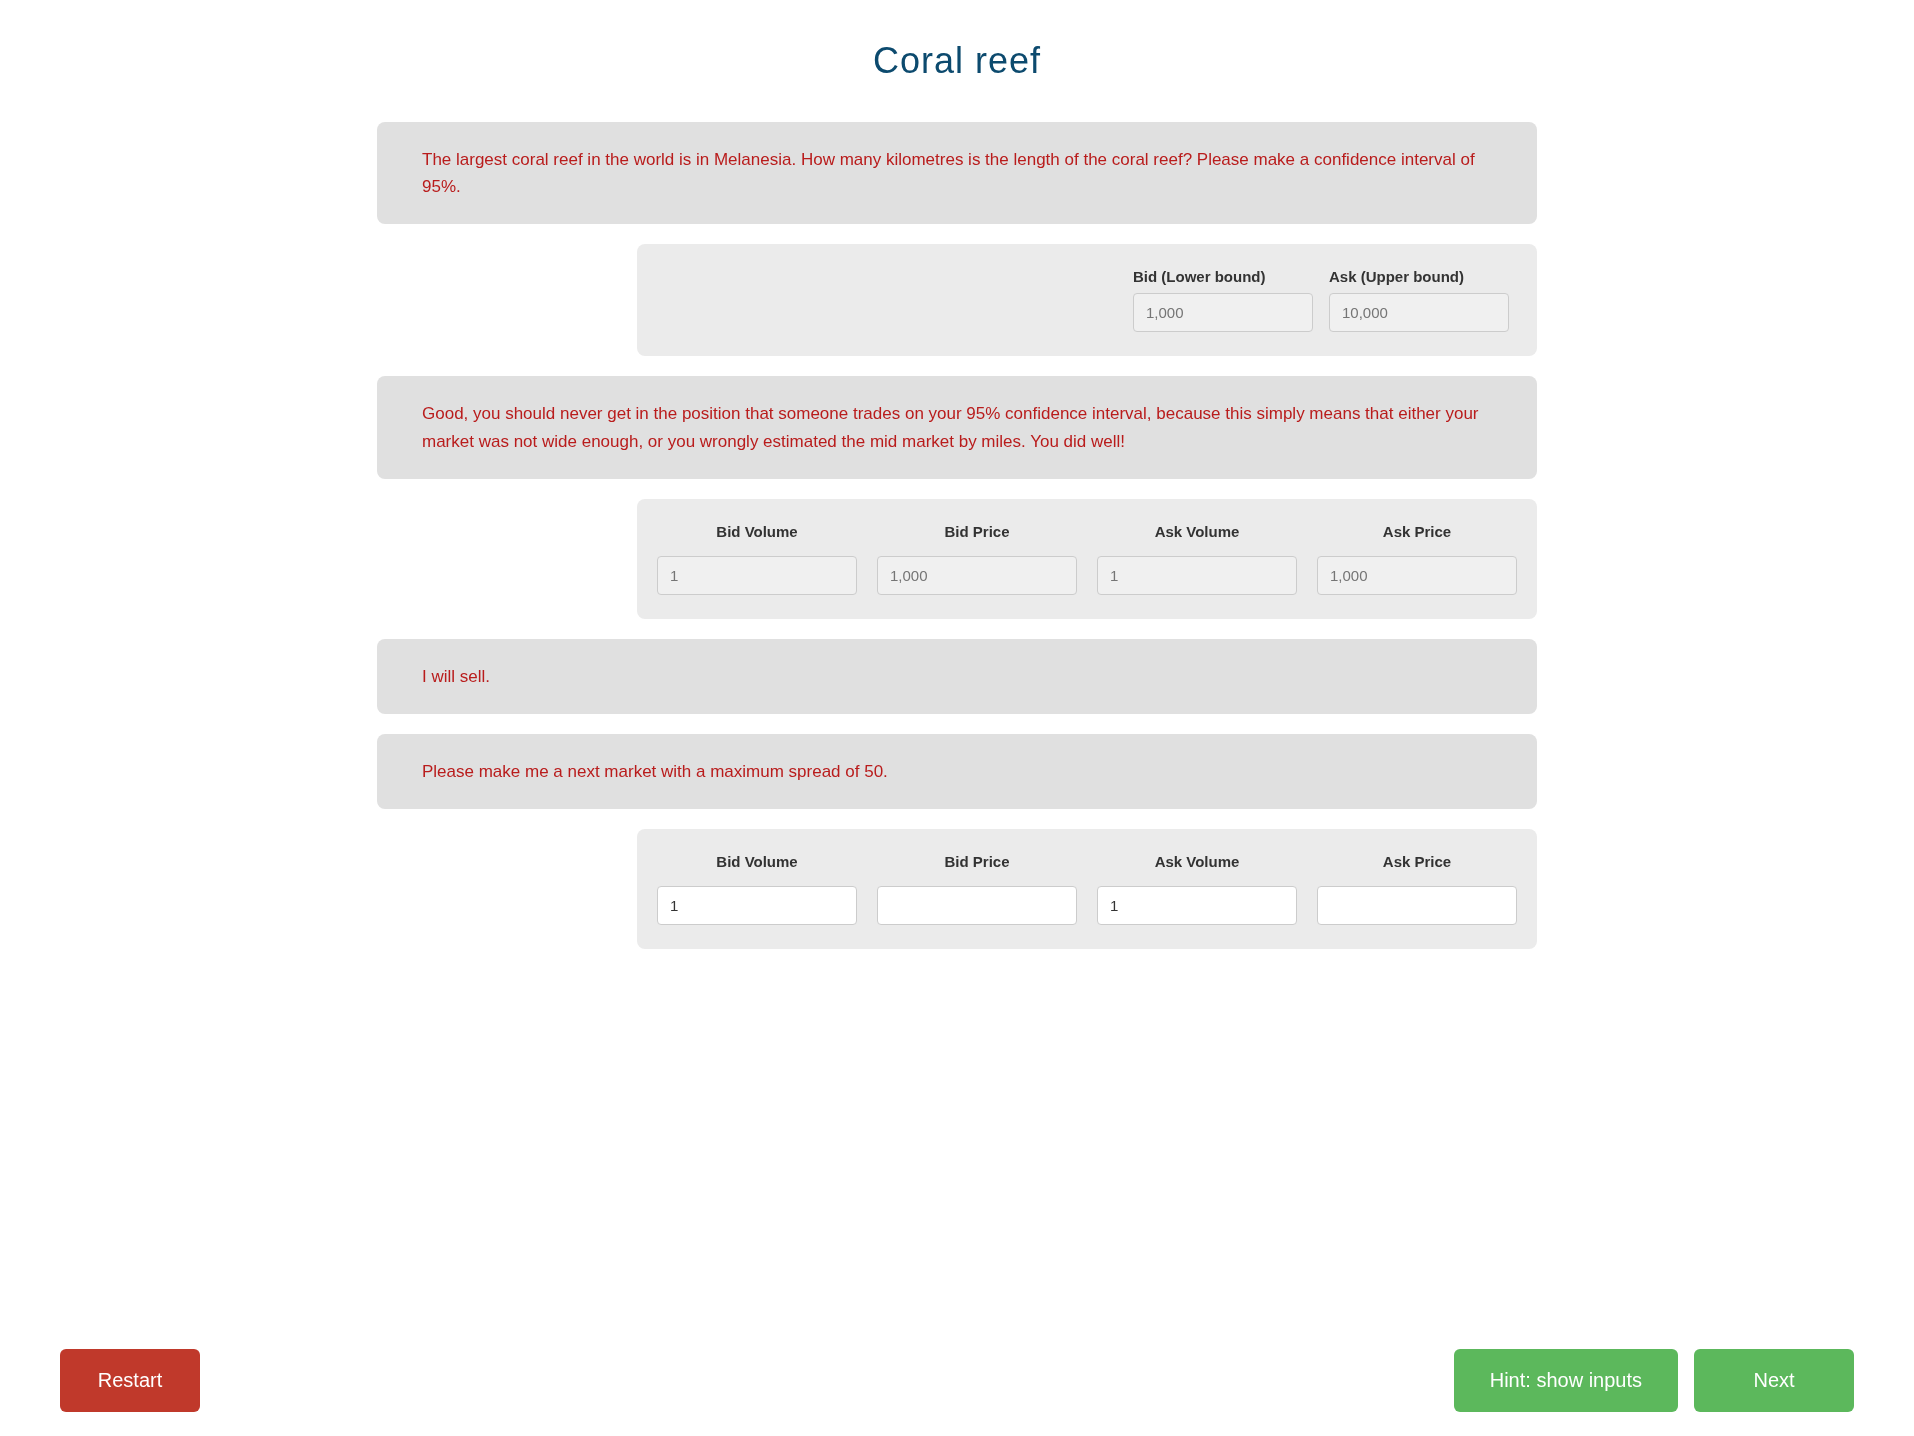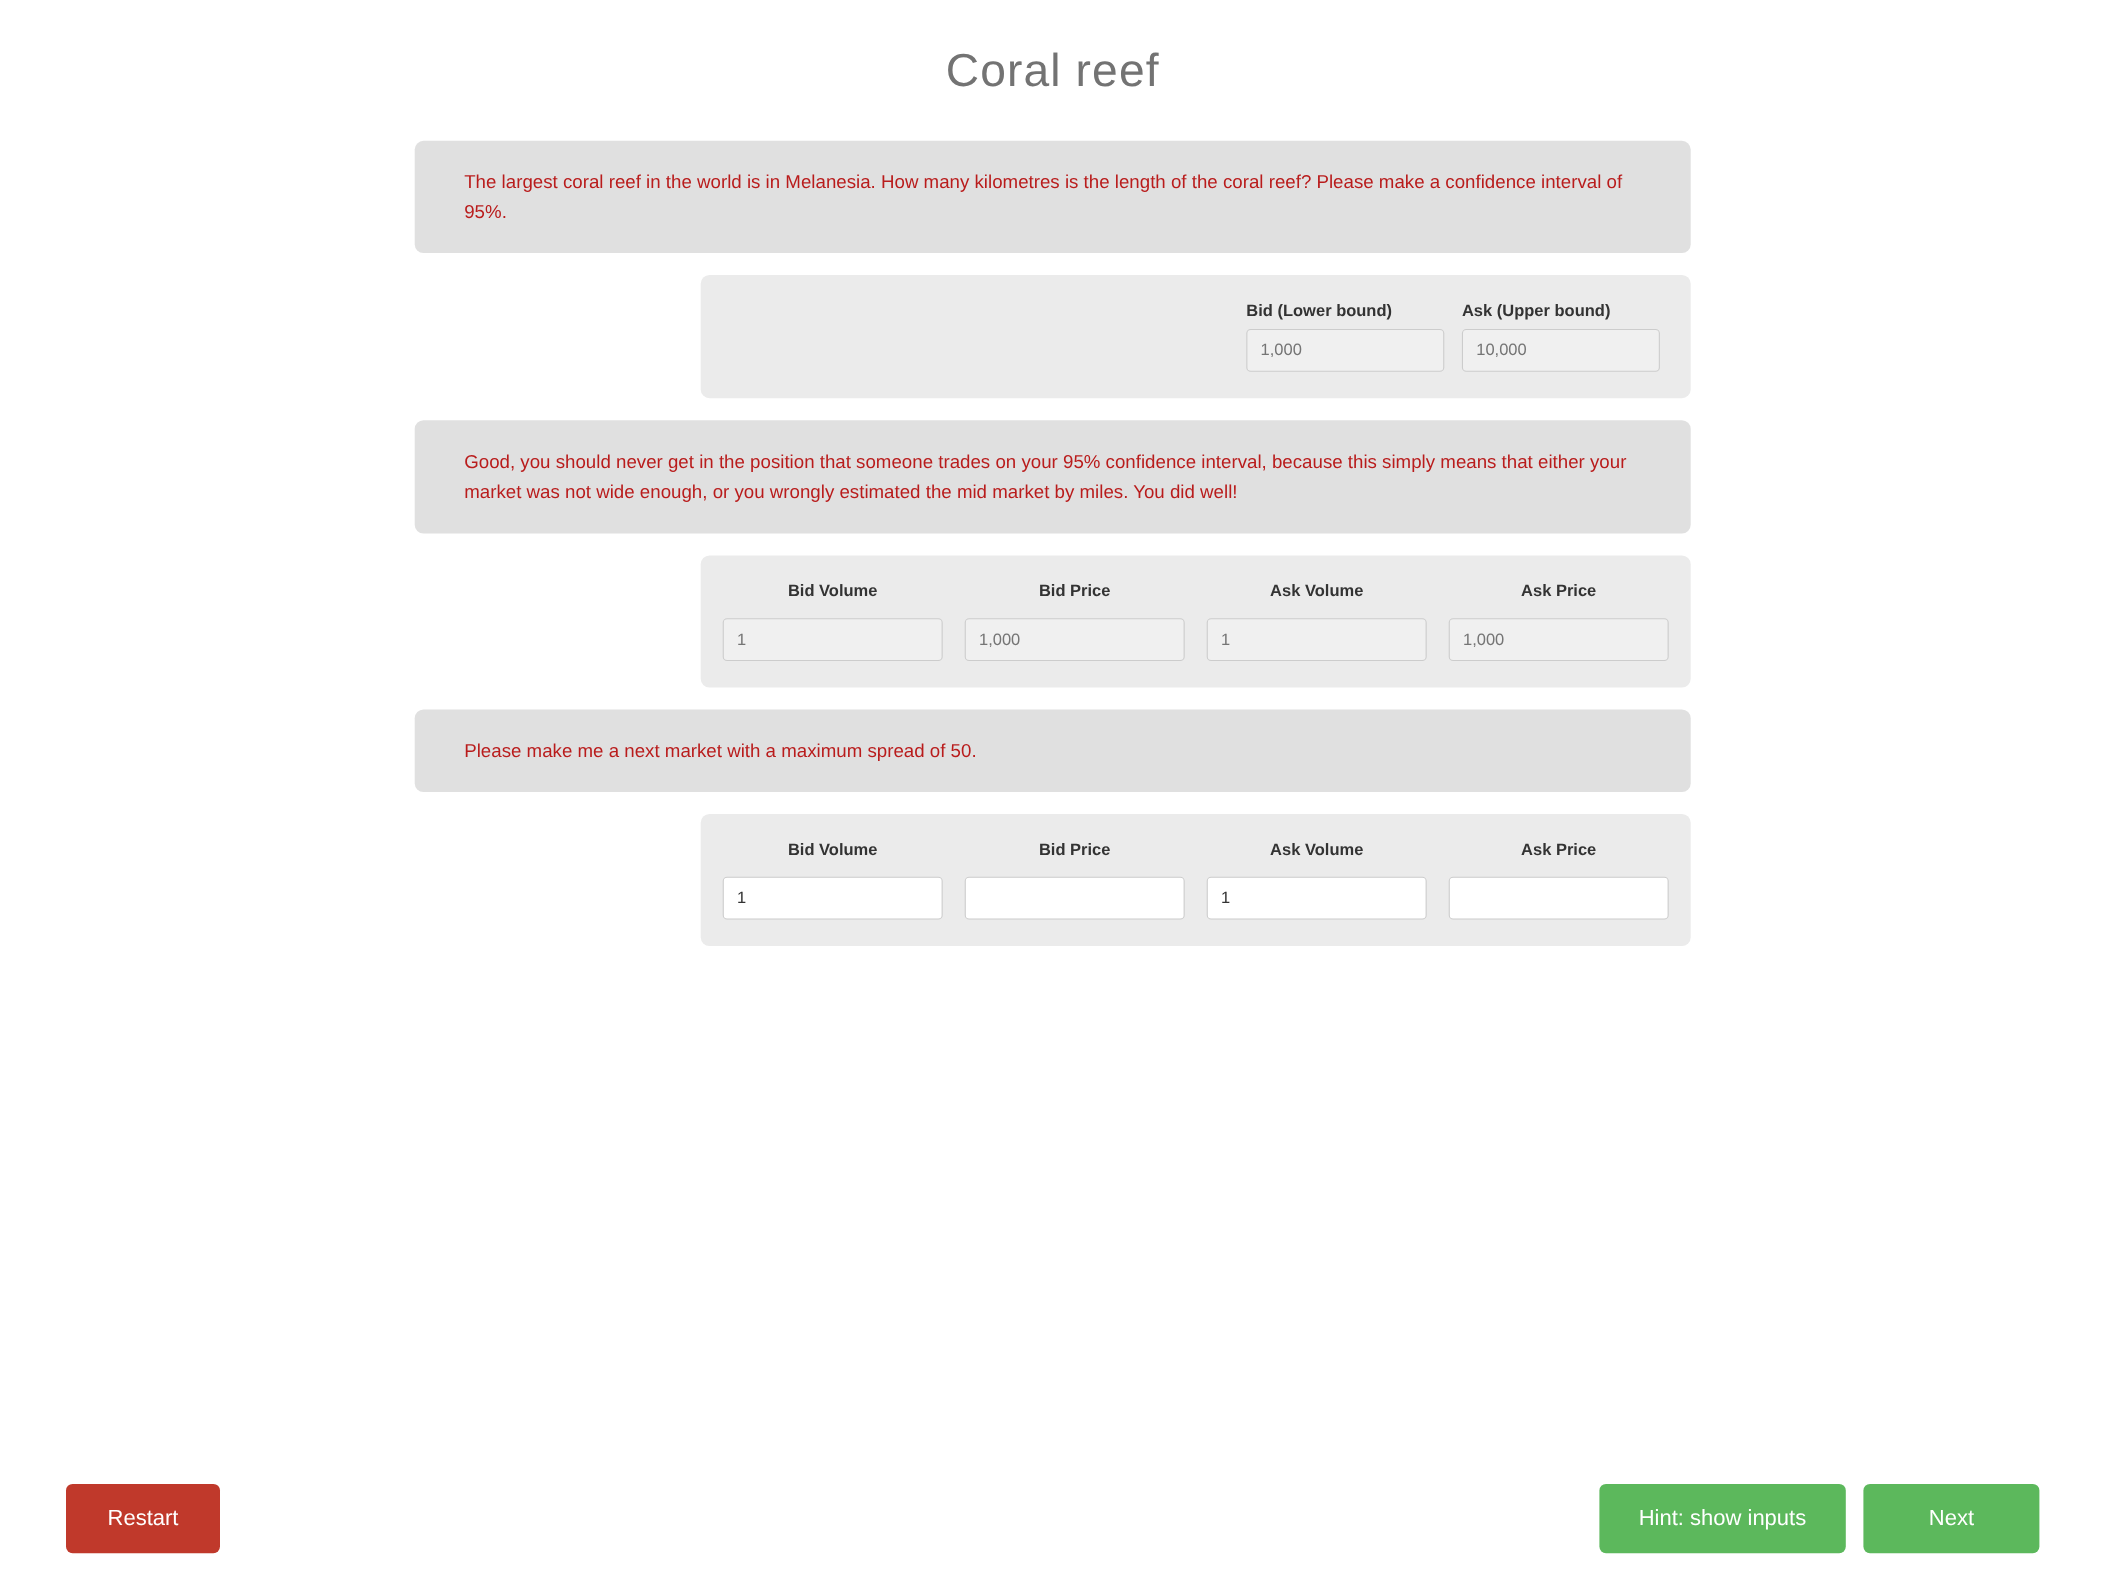--- a/index.html
+++ b/index.html
@@ -18,23 +18,23 @@
     }
 
     .page-container {
       max-width: 1280px;
       margin: 0 auto;
       padding: 40px 60px 120px 60px;
     }
 
     .page-title {
       text-align: center;
-      font-size: 42px;
+      font-size: 36px;
       font-weight: 300;
-      color: #737373;
+      color: #0c4a6e;
       margin-bottom: 40px;
       letter-spacing: 1px;
     }
 
     .message-box {
       background-color: #e0e0e0;
       border-radius: 8px;
       padding: 24px 45px;
       margin-bottom: 20px;
       font-size: 17px;
@@ -208,20 +208,23 @@
         <label>Ask Volume</label>
         <input type="text" disabled="" placeholder="1" style="">
       </div>
       <div class="input-col-4">
         <label>Ask Price</label>
         <input type="text" disabled="" placeholder="1,000" style="">
       </div>
     </div>
   </div>
 
+  <div class="message-box">
+    <span>I will sell.</span>
+  </div>
 
   <div class="message-box">
     <span>Please make me a next market with a maximum spread of 50.</span>
   </div>
 
   <div class="input-section">
     <div class="input-row-4col">
       <div class="input-col-4">
         <label>Bid Volume</label>
         <input type="text" class="active" value="1" style="">

